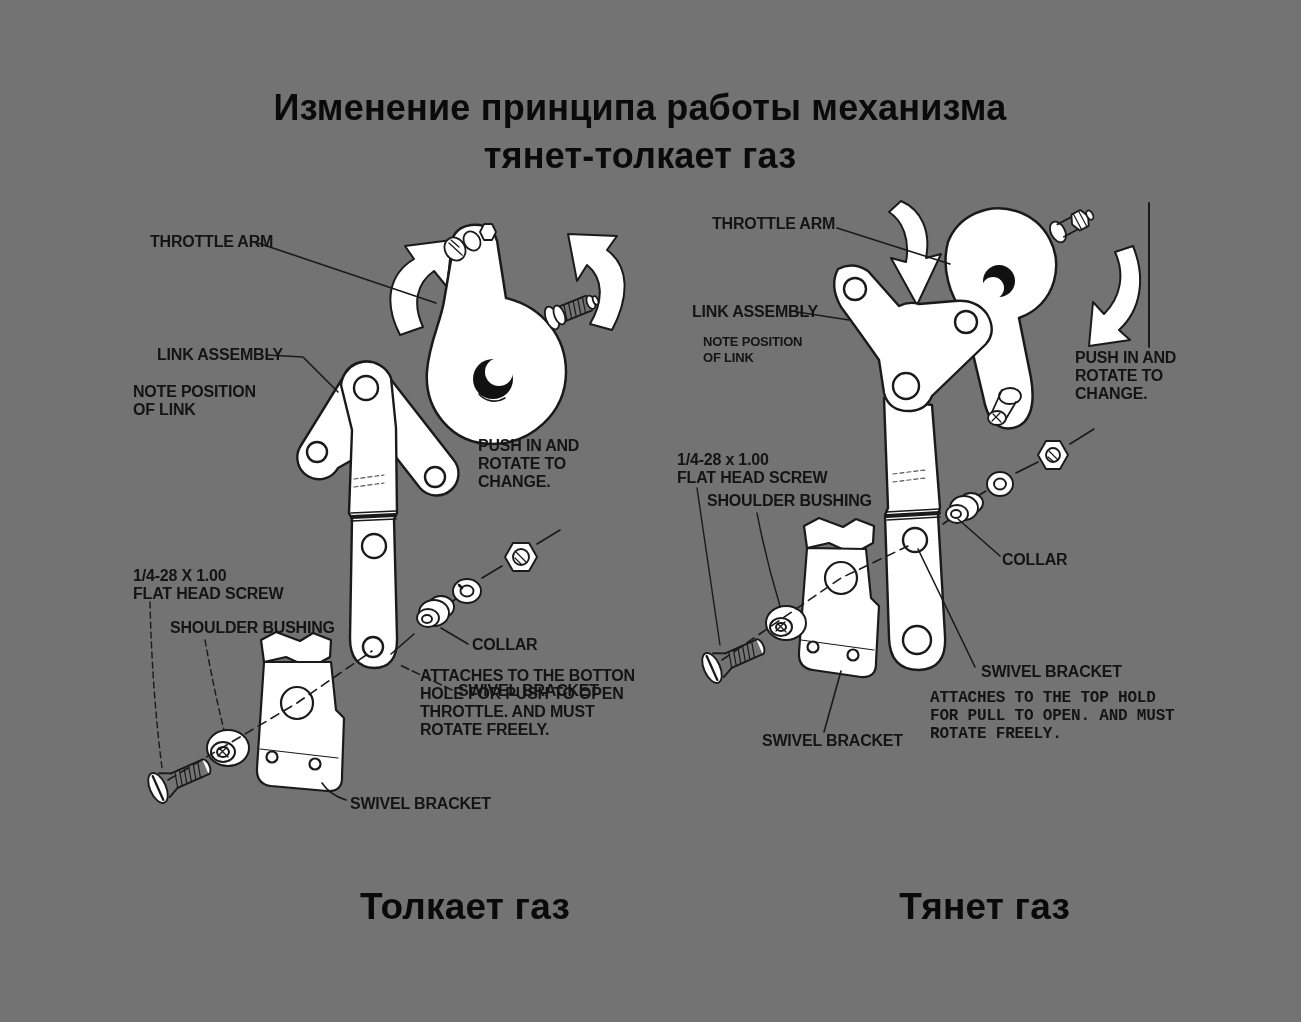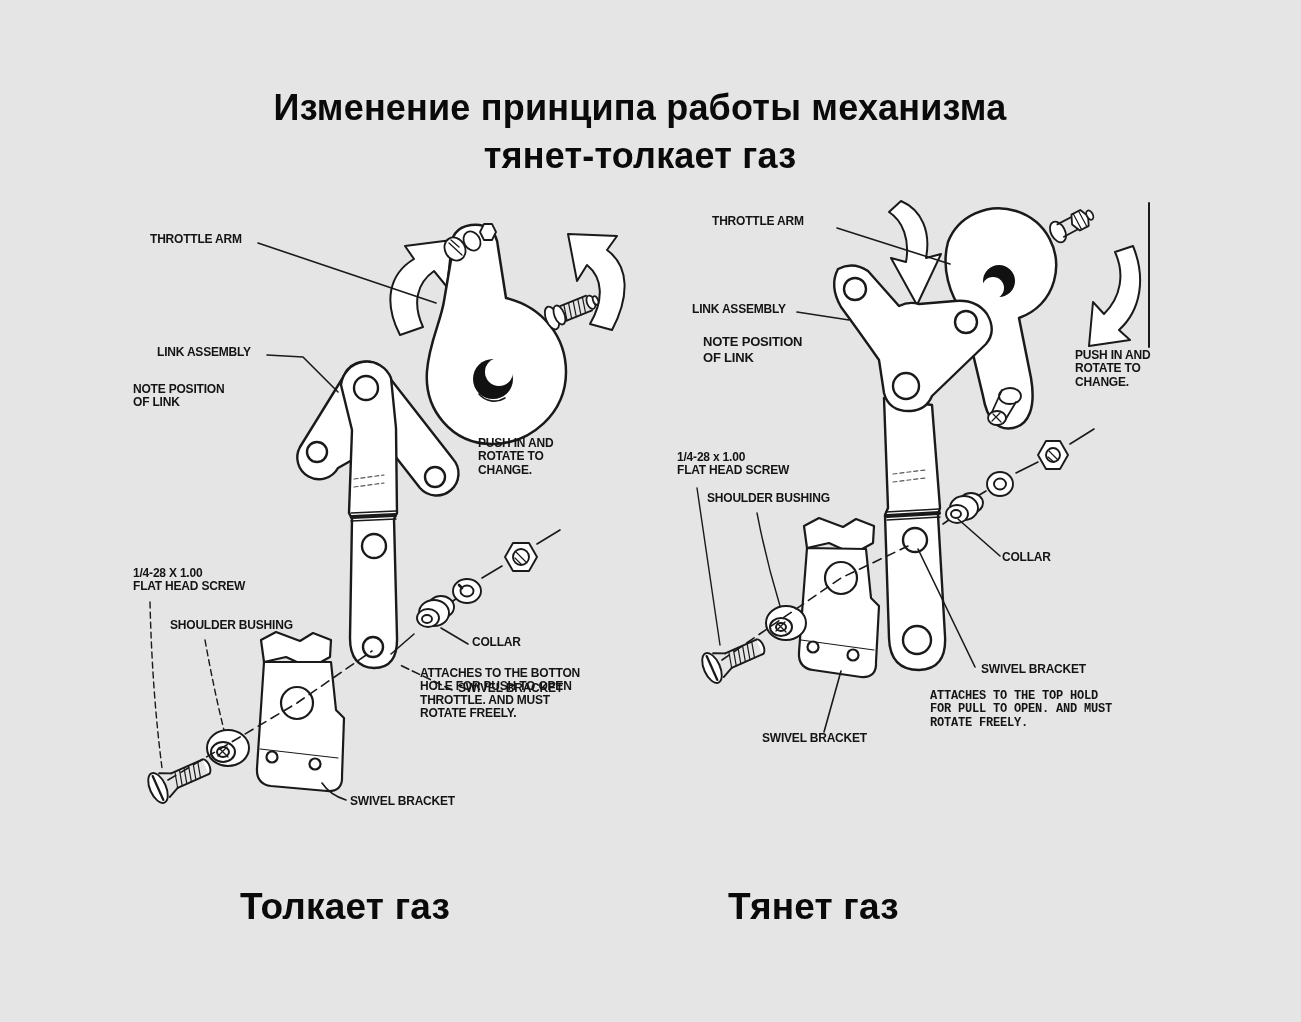--- a/index.html
+++ b/index.html
@@ -1,32 +1,32 @@
 <!DOCTYPE html>
 <html><head>
 <meta charset="utf-8">
 <style>
   html,body{margin:0;padding:0;background:#fff;}
   .page{
-    position:relative;width:1301px;height:1022px;background:#e5e5e5;
+    position:relative;width:1301px;height:1022px;background:#737373;
     font-family:"Liberation Sans", sans-serif;color:#0d0d0d;overflow:hidden;
   }
   .title{
     position:absolute;left:0;top:84px;width:1280px;text-align:center;
     font-size:36px;font-weight:bold;line-height:1.32;letter-spacing:.2px;
     white-space:pre-line;color:#0a0a0a;
   }
   .caption{
     position:absolute;font-size:37px;font-weight:bold;color:#0a0a0a;
-    text-align:left;letter-spacing:.2px;
+    text-align:right;letter-spacing:.2px;
   }
   .cap-left{left:240px;top:886px;width:330px;}
-  .cap-right{left:728px;top:886px;width:300px;}
+  .cap-right{left:770px;top:886px;width:300px;}
   .lbl{
-    position:absolute;font-size:12px;font-weight:bold;line-height:1.12;
+    position:absolute;font-size:16px;font-weight:bold;line-height:1.12;
     letter-spacing:-0.2px;white-space:pre-line;color:#141414;
   }
   .lbl.small{font-size:13px;line-height:1.2;}
   .art{position:absolute;left:0;top:0;width:1301px;height:1022px;}
   .art path,.art line,.art polyline,.art circle,.art ellipse,.art polygon{vector-effect:none;}
 </style>
 </head>
 <body>
 
 <div class="page">

